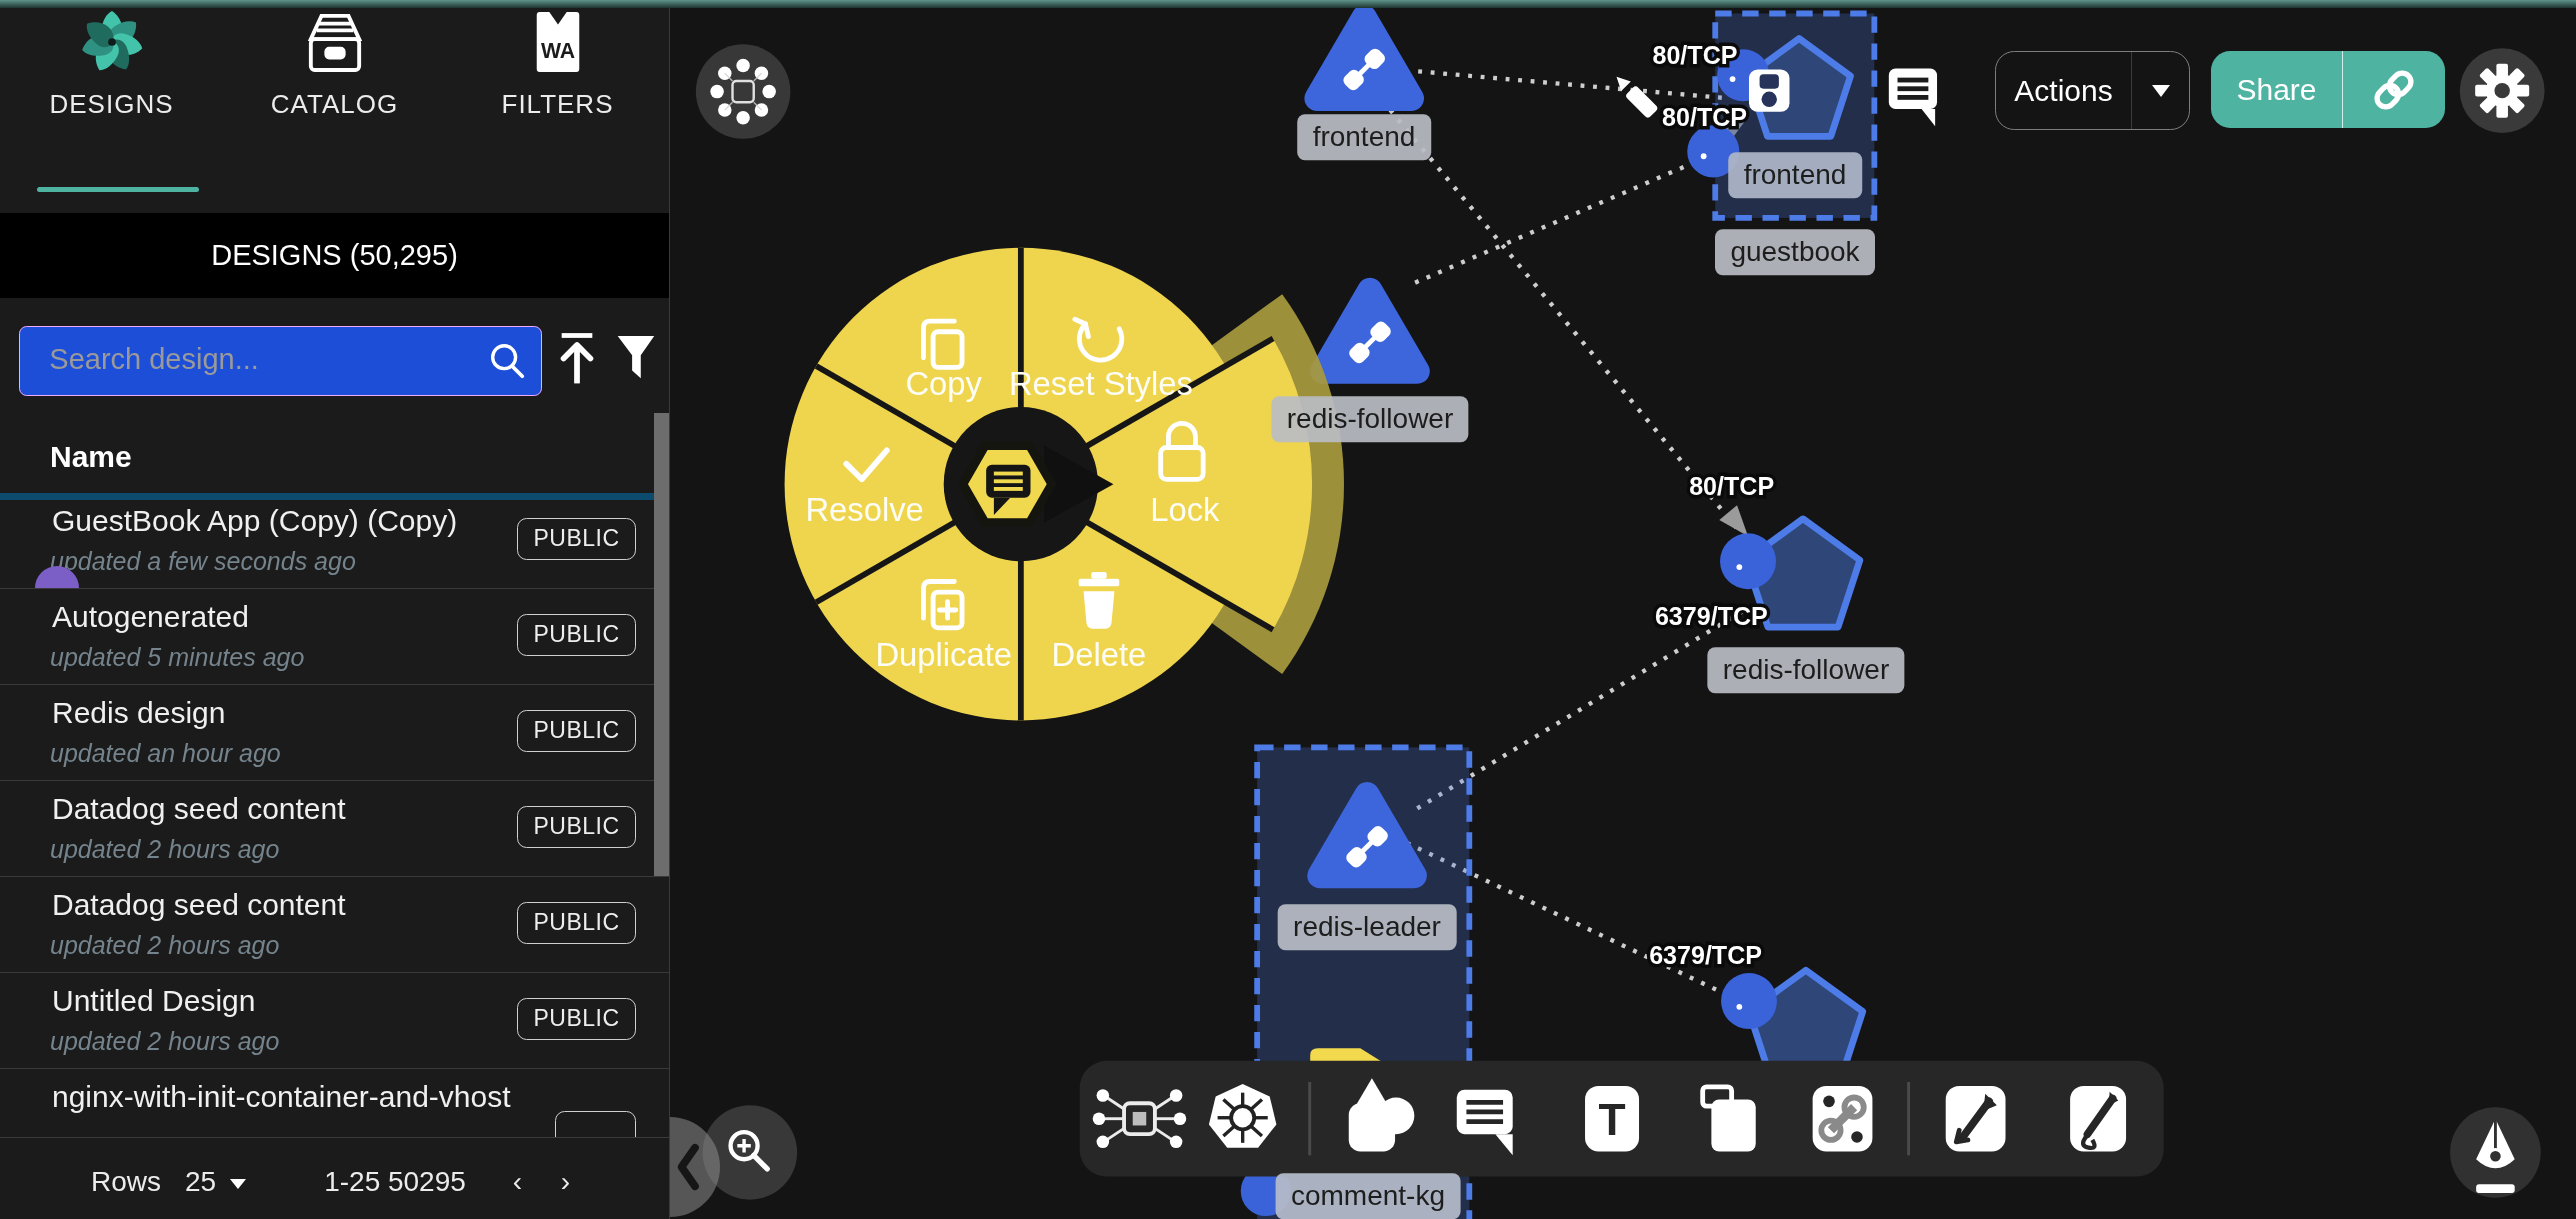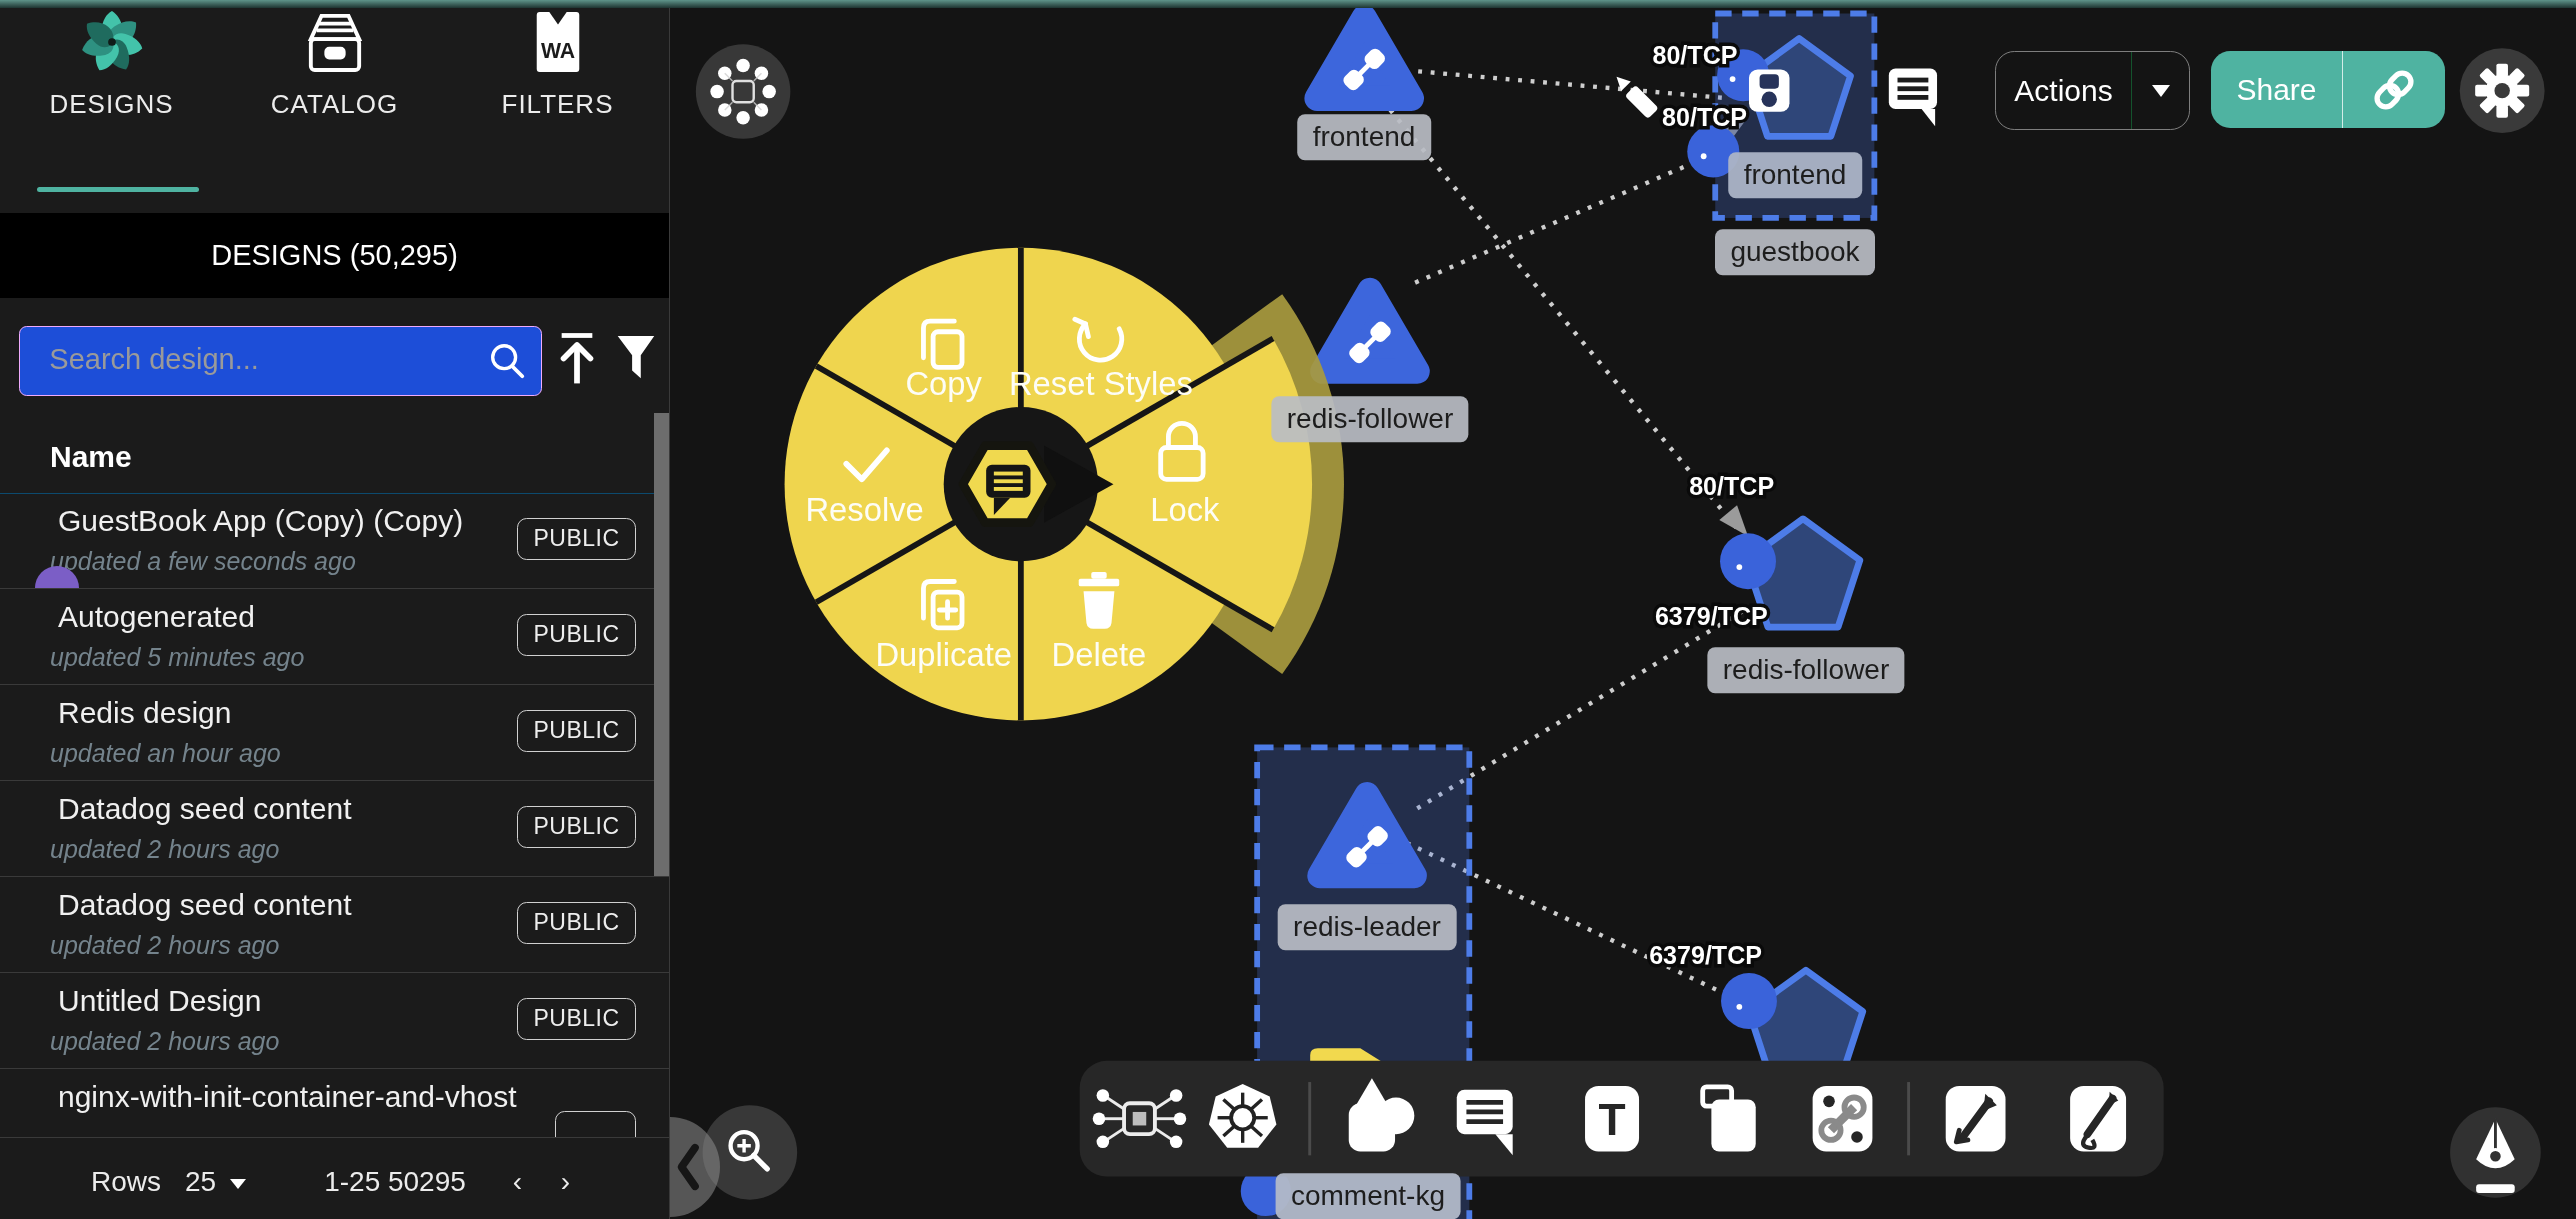--- a/index.html
+++ b/index.html
@@ -12,25 +12,25 @@
   #sidebar{left:0;top:7.7px;width:669px;height:1212px;background:#1b1b1b;border-right:1px solid #3a3a3a;}
   #tabs{left:0;top:0;width:669px;height:205px;display:flex;}
   .tab{flex:1;display:flex;flex-direction:column;align-items:center;justify-content:flex-start;cursor:pointer;position:relative;}
   .tab-label{margin-top:13.5px;font-size:26px;letter-spacing:1px;color:#ececec;}
   .tab-underline{position:absolute;left:37px;bottom:21px;width:162px;height:4.8px;background:#4fb3a1;border-radius:2.9px;}
   #list-header{left:0;top:205px;width:669px;height:85px;background:#000000;line-height:85px;text-align:center;font-size:29px;color:#fff;}
   #search-row{left:0;top:289px;width:669px;height:116px;}
   #search-box{position:absolute;left:19.3px;top:29px;width:521px;height:68px;background:#1d4ed8;border:1px solid #f0abfc;border-radius:7.7px;}
   #search-input{position:absolute;left:27px;top:0;width:425px;height:64px;background:transparent;border:none;outline:none;color:#dcdcdc;font-size:29px;font-family:inherit;}
   #search-input::placeholder{color:#9a9a9a;}
-  #name-header{left:0;top:405px;width:669px;height:80px;border-bottom:1px solid #0c4a6e;}
+  #name-header{left:0;top:405px;width:669px;height:80px;border-bottom:7px solid #0c4a6e;}
   #name-header span{position:absolute;left:50px;top:27px;font-size:30px;font-weight:bold;color:#fff;}
   #rows{left:0;top:485px;width:669px;height:644px;overflow:hidden;}
   .row{position:relative;width:669px;height:95px;border-bottom:1px solid #3a3a3a;overflow:hidden;cursor:pointer;}
-  .row-name{position:absolute;left:58px;top:11.6px;font-size:30px;color:#f0f0f0;white-space:nowrap;}
+  .row-name{position:absolute;left:52px;top:11.6px;font-size:30px;color:#f0f0f0;white-space:nowrap;}
   .row-updated{position:absolute;left:50px;top:54px;font-size:25px;font-style:italic;color:#74838c;}
   .chip{position:absolute;right:33px;top:25px;min-width:81px;height:42px;border:1.4px solid #d0d0d0;border-radius:9.6px;
         display:flex;align-items:center;justify-content:center;padding:0 15.4px;font-size:23px;letter-spacing:0.5px;color:#eee;box-sizing:border-box;}
   .chip.low{top:42px;}
   #avatar{position:absolute;left:35px;top:73px;width:44px;height:44px;border-radius:50%;background:#7b5ec6;}
   #pagination{left:0;top:1129px;width:669px;height:87px;border-top:1px solid #3a3a3a;border-bottom:1px solid #3a3a3a;background:#1b1b1b;}
   #pagination .pg{position:absolute;top:0;height:87px;line-height:87px;font-size:28px;color:#ececec;}
   #rows-label{left:91px;}
   #per-page{left:185px;cursor:pointer;}
   #pg-caret{position:absolute;left:230px;top:41px;width:0;height:0;border-left:8.7px solid transparent;border-right:8.7px solid transparent;border-top:10.6px solid #fff;cursor:pointer;}

